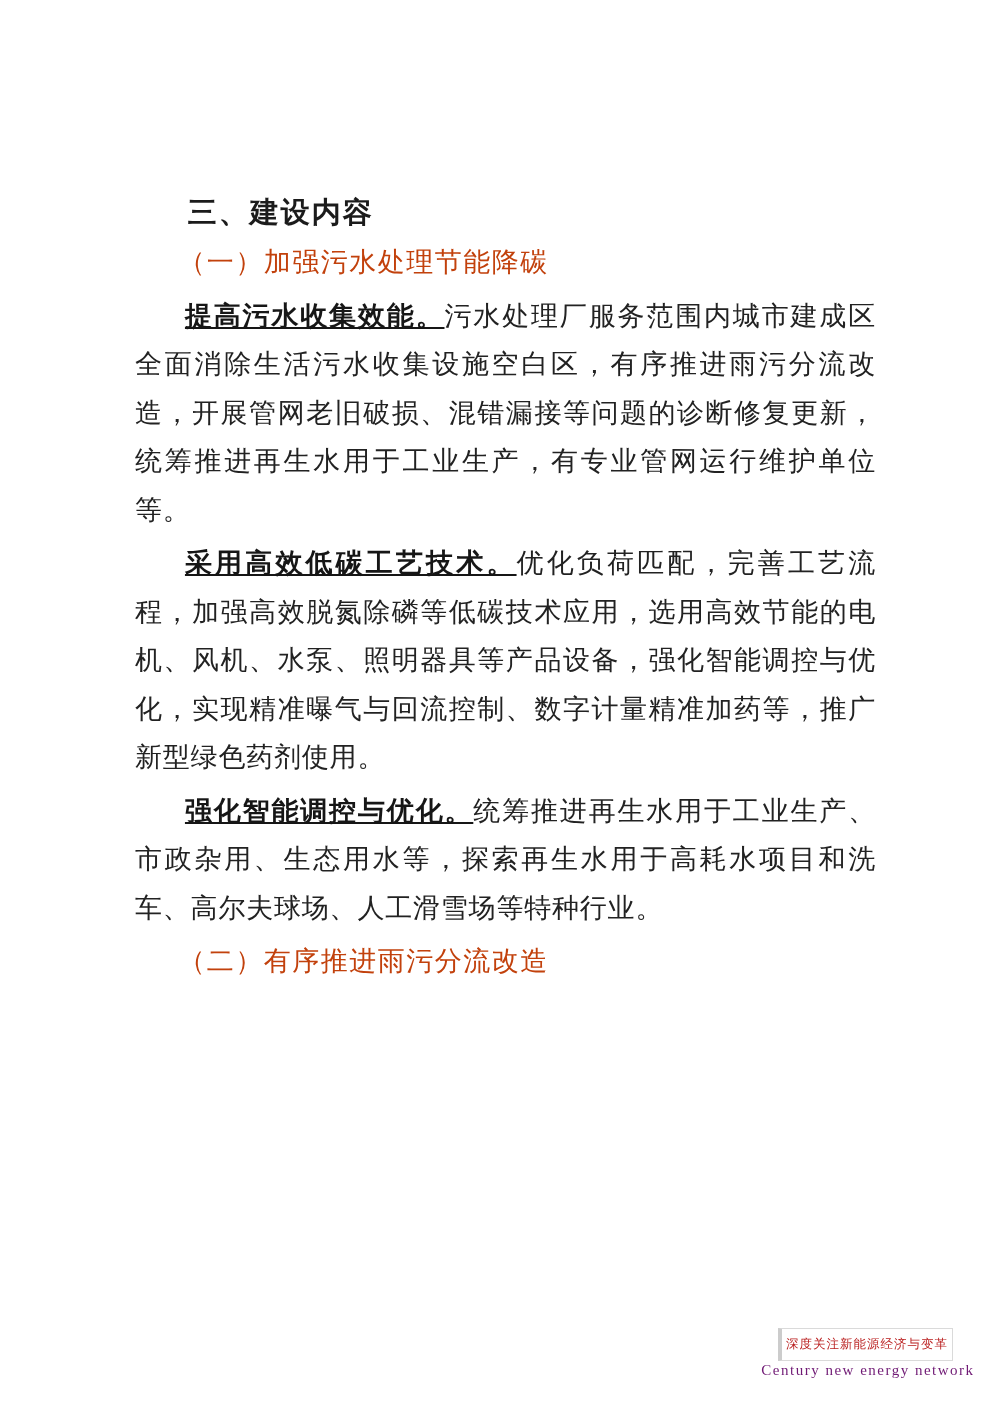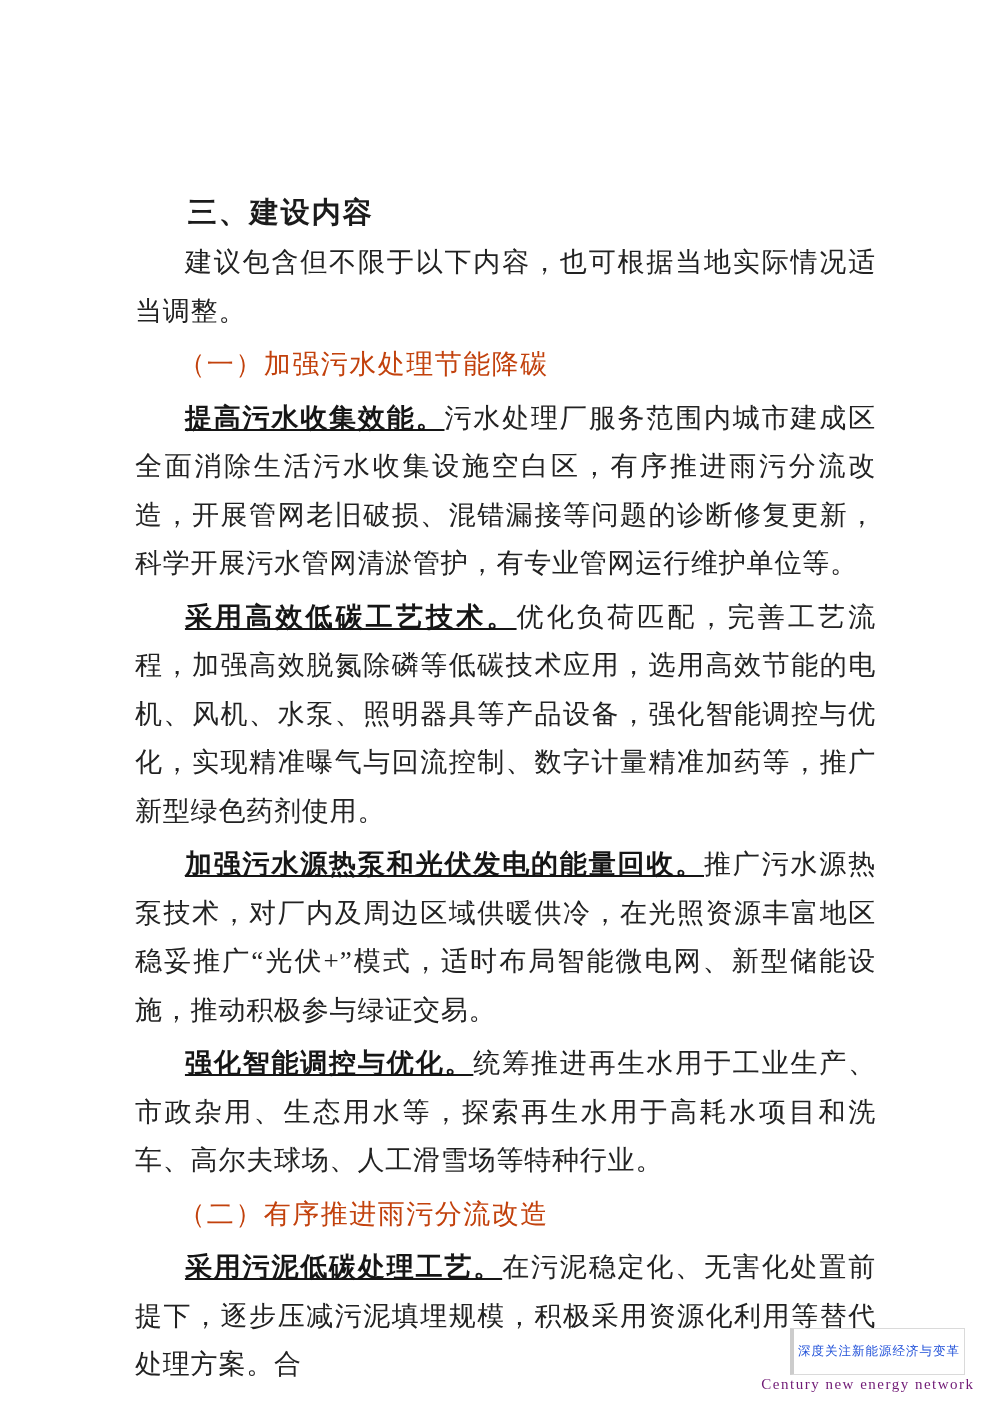--- a/index.html
+++ b/index.html
@@ -64,31 +64,31 @@
   .watermark {
     position: absolute;
     left: 742px;
     top: 1328px;
     width: 252px;
     text-align: center;
     user-select: none;
   }
   .wm-tagline {
     box-sizing: border-box;
-    margin-left: 48px;
+    margin-left: 36px;
     width: 175px;
     border: 1px solid #dadada;
     border-left: 4px solid #cccccc;
     font-family: "Liberation Sans", sans-serif;
     font-size: 12.5px;
     line-height: 17px;
     letter-spacing: 1px;
-    color: #1d4ed8;
+    color: #b91c1c;
     text-shadow: 1px 1px 0 #ffffff;
-    padding: 14px 2px;
+    padding: 7px 2px;
     white-space: nowrap;
     overflow: hidden;
   }
   .wm-title {
     margin-top: 3px;
     font-family: "Liberation Sans", sans-serif;
     font-size: 41px;
     font-weight: 700;
     line-height: 44px;
     letter-spacing: 1px;
@@ -109,35 +109,32 @@
 </style>
 </head>
 <body>
 
 <div class="page">
 
   <div class="content">
 
     <h1 class="doc-heading">三、建设内容</h1>
 
-    <p class="para">建议包含但不限于以下内容，也可根据当地实际情况适当调整。</p>
 
     <h2 class="sub-heading">（一）加强污水处理节能降碳</h2>
 
-    <p class="para"><strong class="lead">提高污水收集效能。</strong><span>污水处理厂服务范围内城市建成区全面消除生活污水收集设施空白区，有序推进雨污分流改造，开展管网老旧破损、混错漏接等问题的诊断修复更新，科学开展污水管网清淤管护，有专业管网运行维护单位等。</span></p>
+    <p class="para"><strong class="lead">提高污水收集效能。</strong><span>污水处理厂服务范围内城市建成区全面消除生活污水收集设施空白区，有序推进雨污分流改造，开展管网老旧破损、混错漏接等问题的诊断修复更新，统筹推进再生水用于工业生产，有专业管网运行维护单位等。</span></p>
 
     <p class="para"><strong class="lead">采用高效低碳工艺技术。</strong><span>优化负荷匹配，完善工艺流程，加强高效脱氮除磷等低碳技术应用，选用高效节能的电机、风机、水泵、照明器具等产品设备，强化智能调控与优化，实现精准曝气与回流控制、数字计量精准加药等，推广新型绿色药剂使用。</span></p>
 
-    <p class="para"><strong class="lead">加强污水源热泵和光伏发电的能量回收。</strong><span>推广污水源热泵技术，对厂内及周边区域供暖供冷，在光照资源丰富地区稳妥推广“光伏+”模式，适时布局智能微电网、新型储能设施，推动积极参与绿证交易。</span></p>
 
     <p class="para"><strong class="lead">强化智能调控与优化。</strong><span>统筹推进再生水用于工业生产、市政杂用、生态用水等，探索再生水用于高耗水项目和洗车、高尔夫球场、人工滑雪场等特种行业。</span></p>
 
     <h2 class="sub-heading">（二）有序推进雨污分流改造</h2>
 
-    <p class="para"><strong class="lead">采用污泥低碳处理工艺。</strong><span>在污泥稳定化、无害化处置前提下，逐步压减污泥填埋规模，积极采用资源化利用等替代处理方案。合</span></p>
 
   </div>
 
   <div class="watermark">
     <div class="wm-tagline">深度关注新能源经济与变革</div>
     <div class="wm-subtitle">Century new energy network</div>
   </div>
 
 </div>
 

